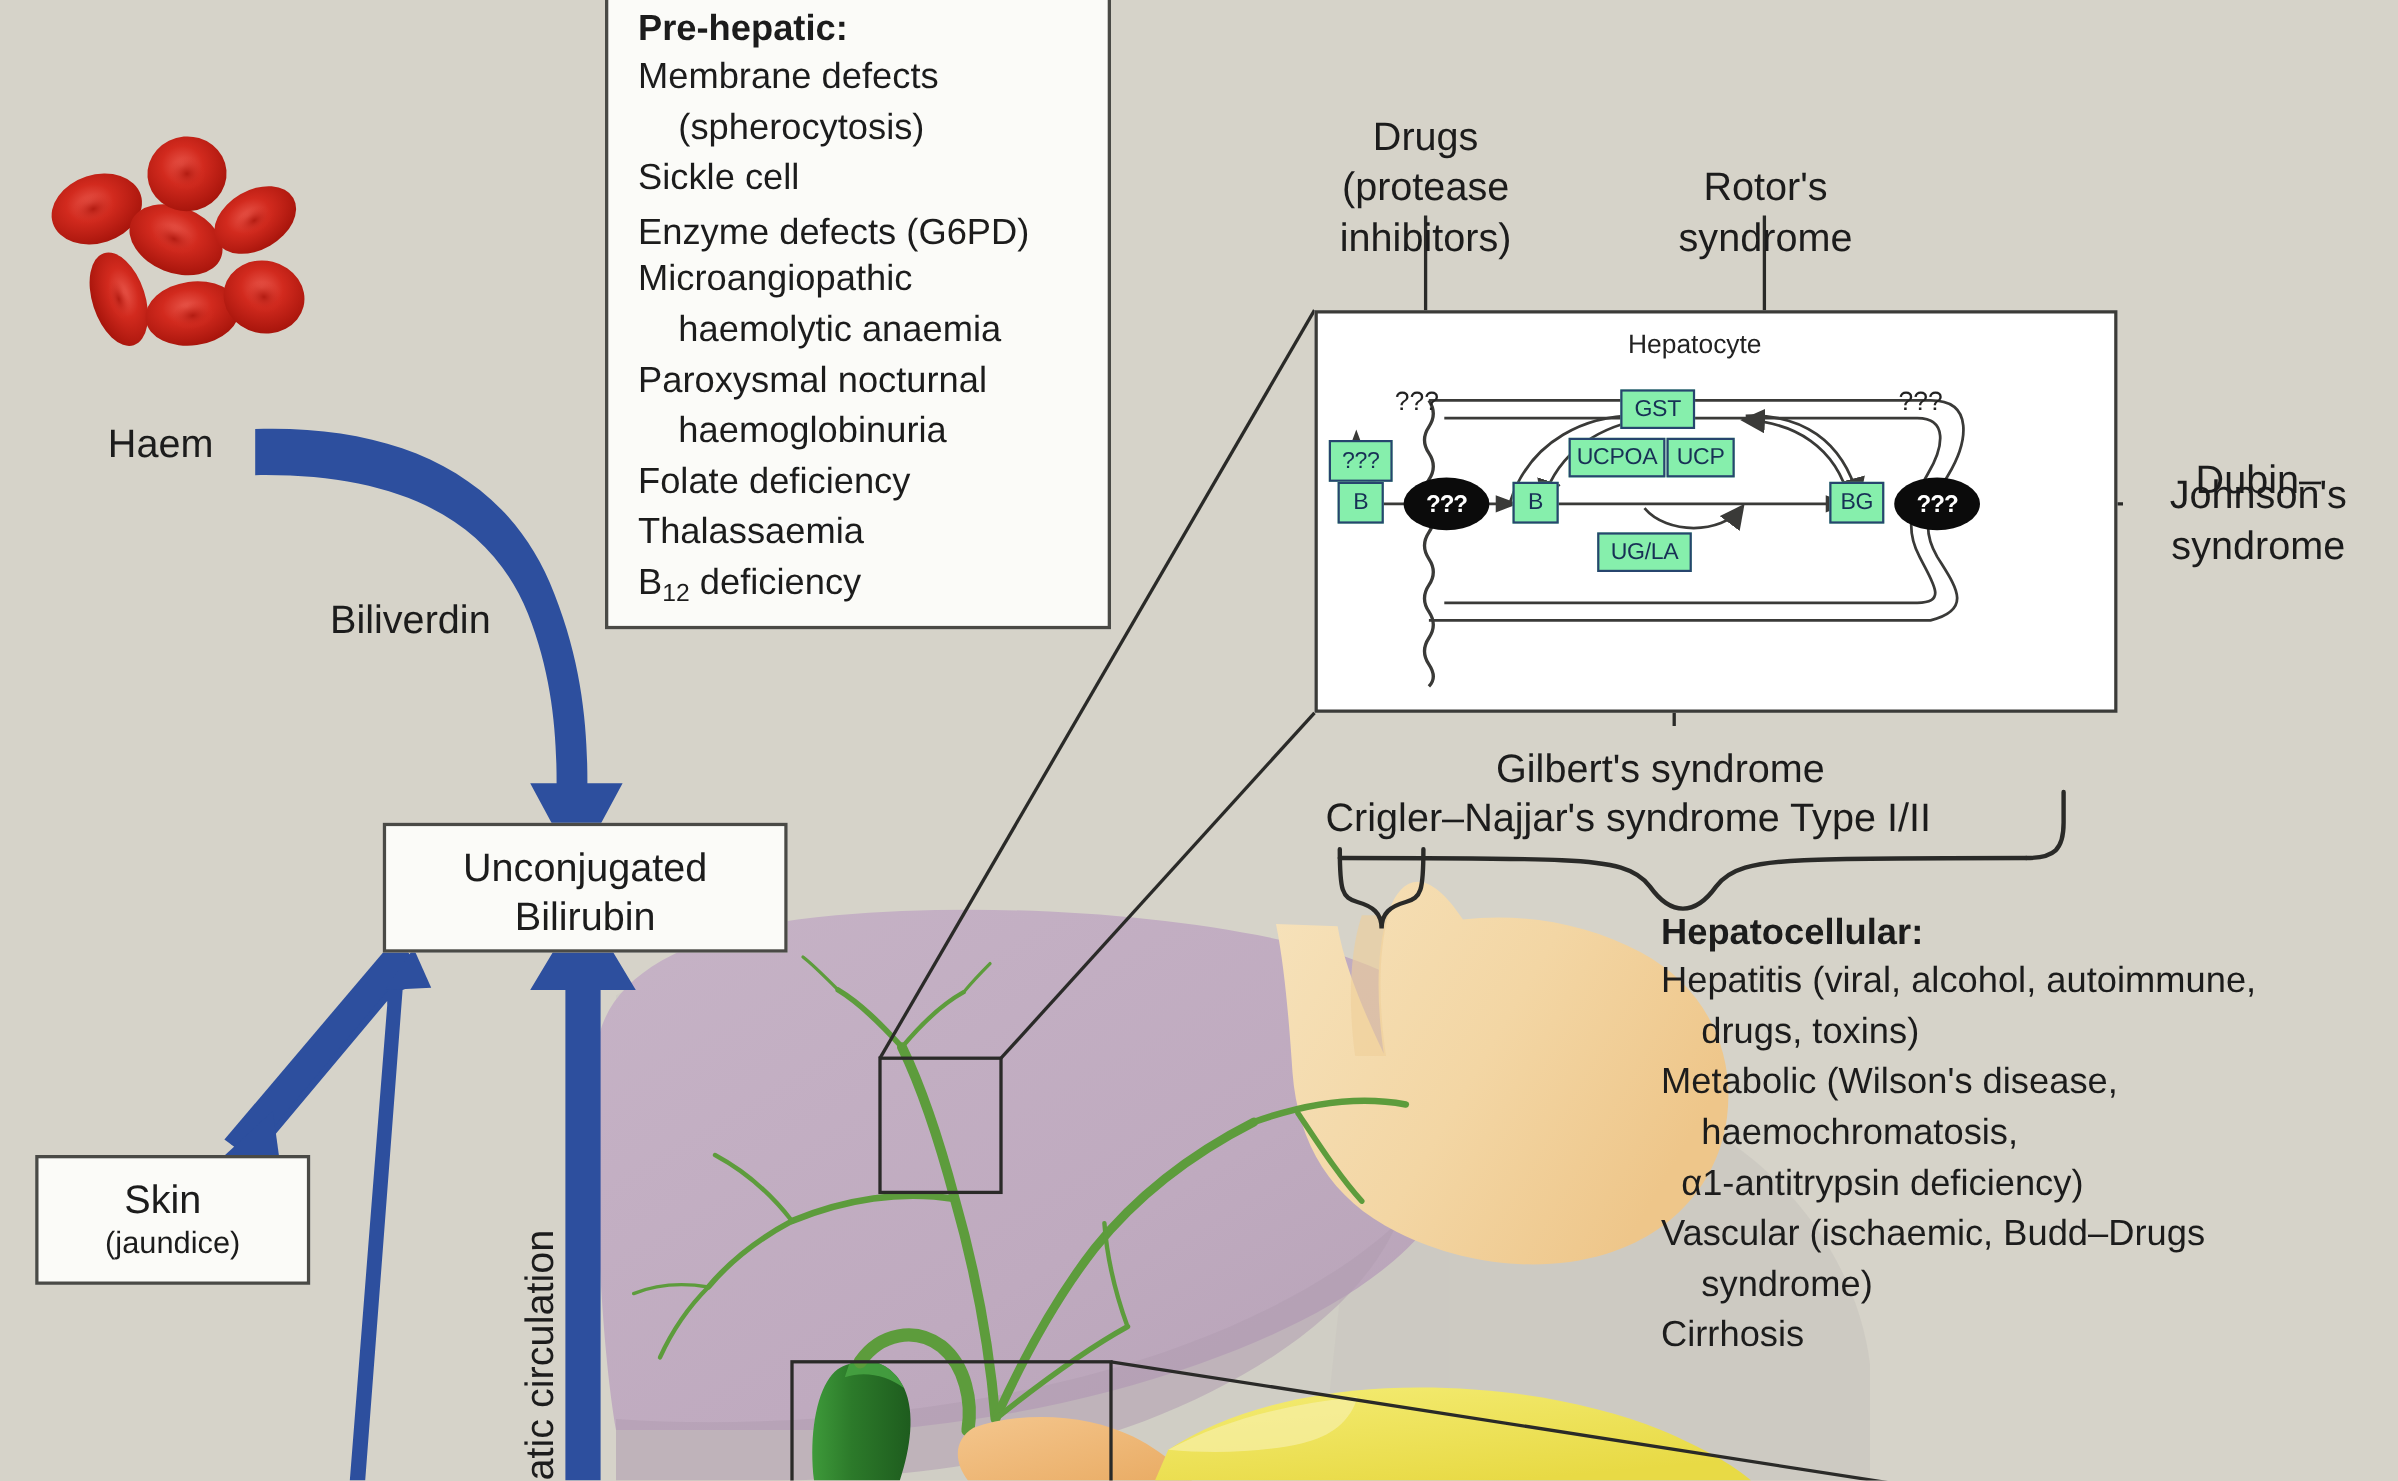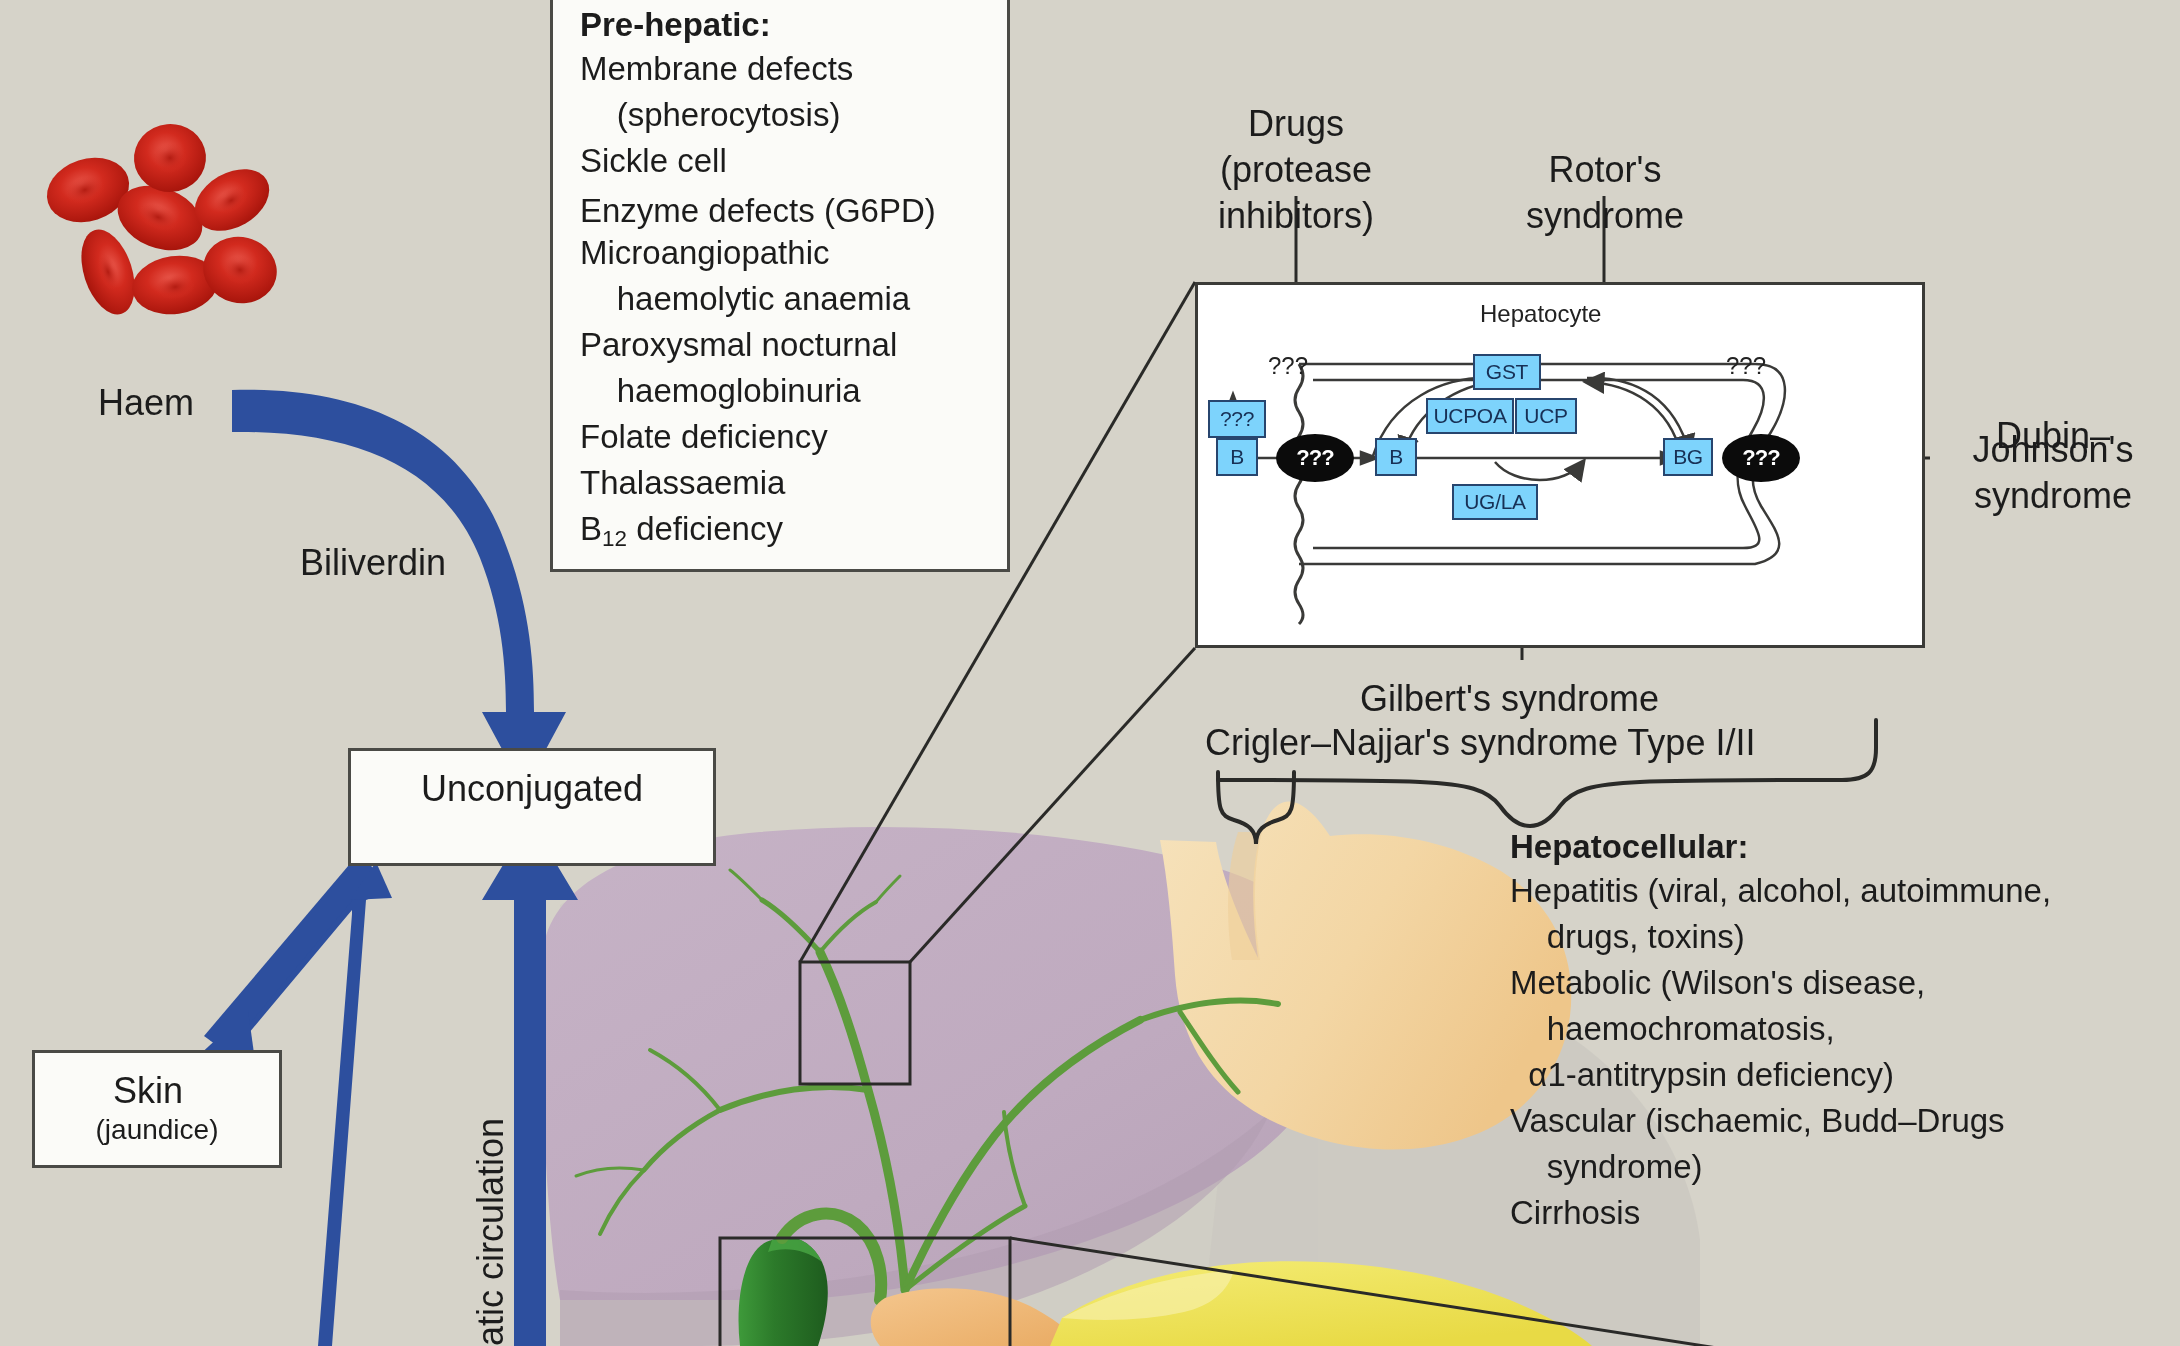--- a/index.html
+++ b/index.html
@@ -29,21 +29,21 @@
     position:absolute;background:#ffffff;border:3px solid #3b3b38;
     z-index:5;box-sizing:border-box;
   }
   .vertlabel{
     position:absolute;z-index:7;white-space:nowrap;
     transform-origin:0 0;
     transform:rotate(-90deg);
   }
   .sub{font-size:0.68em;vertical-align:-0.28em;}
   .cellbox{
-    position:absolute;background:#7dd3fc;border:2px solid #27456e;
+    position:absolute;background:#86efac;border:2px solid #27456e;
     color:#173055;display:flex;align-items:center;justify-content:center;
     font-size:21px;box-sizing:border-box;z-index:9;letter-spacing:-0.3px;
   }
   .ellip{
     position:absolute;background:#0b0b0b;border-radius:50%;
     color:#fff;display:flex;align-items:center;justify-content:center;
     font-size:22px;font-weight:bold;z-index:9;letter-spacing:-1px;
   }
   .qm{position:absolute;z-index:9;font-size:24px;color:#222;}
   .hepname{position:absolute;z-index:9;font-size:24px;color:#222;}
@@ -360,20 +360,21 @@
   <div class="cellbox" style="left:1426px;top:398px;width:88px;height:36px;">UCPOA</div>
   <div class="cellbox" style="left:1515px;top:398px;width:62px;height:36px;">UCP</div>
   <div class="cellbox" style="left:1663px;top:438px;width:50px;height:38px;">BG</div>
   <div class="cellbox" style="left:1452px;top:484px;width:86px;height:36px;">UG/LA</div>
 
   <div class="ellip" style="left:1276px;top:434px;width:78px;height:48px;">???</div>
   <div class="ellip" style="left:1722px;top:434px;width:78px;height:48px;">???</div>
 
   <div class="boxwhite" style="left:348px;top:748px;width:368px;height:118px;"></div>
   <div class="txtblk ctr" style="left:348px;top:768px;width:368px;font-size:36px;">Unconjugated</div>
+  <div class="txtblk ctr" style="left:348px;top:812px;width:368px;font-size:36px;">Bilirubin</div>
 
   <div class="boxwhite" style="left:32px;top:1050px;width:250px;height:118px;"></div>
   <div class="txtblk ctr" style="left:32px;top:1070px;width:204px;font-size:36px;padding-left:14px;">Skin</div>
   <div class="txtblk ctr" style="left:32px;top:1114px;width:250px;font-size:28px;">(jaundice)</div>
 
   <div class="txtblk" style="left:98px;top:382px;font-size:36px;">Haem</div>
   <div class="txtblk" style="left:300px;top:542px;font-size:36px;">Biliverdin</div>
 
   <div class="vertlabel" style="left:470px;top:1346px;font-size:36px;">atic circulation</div>
 

